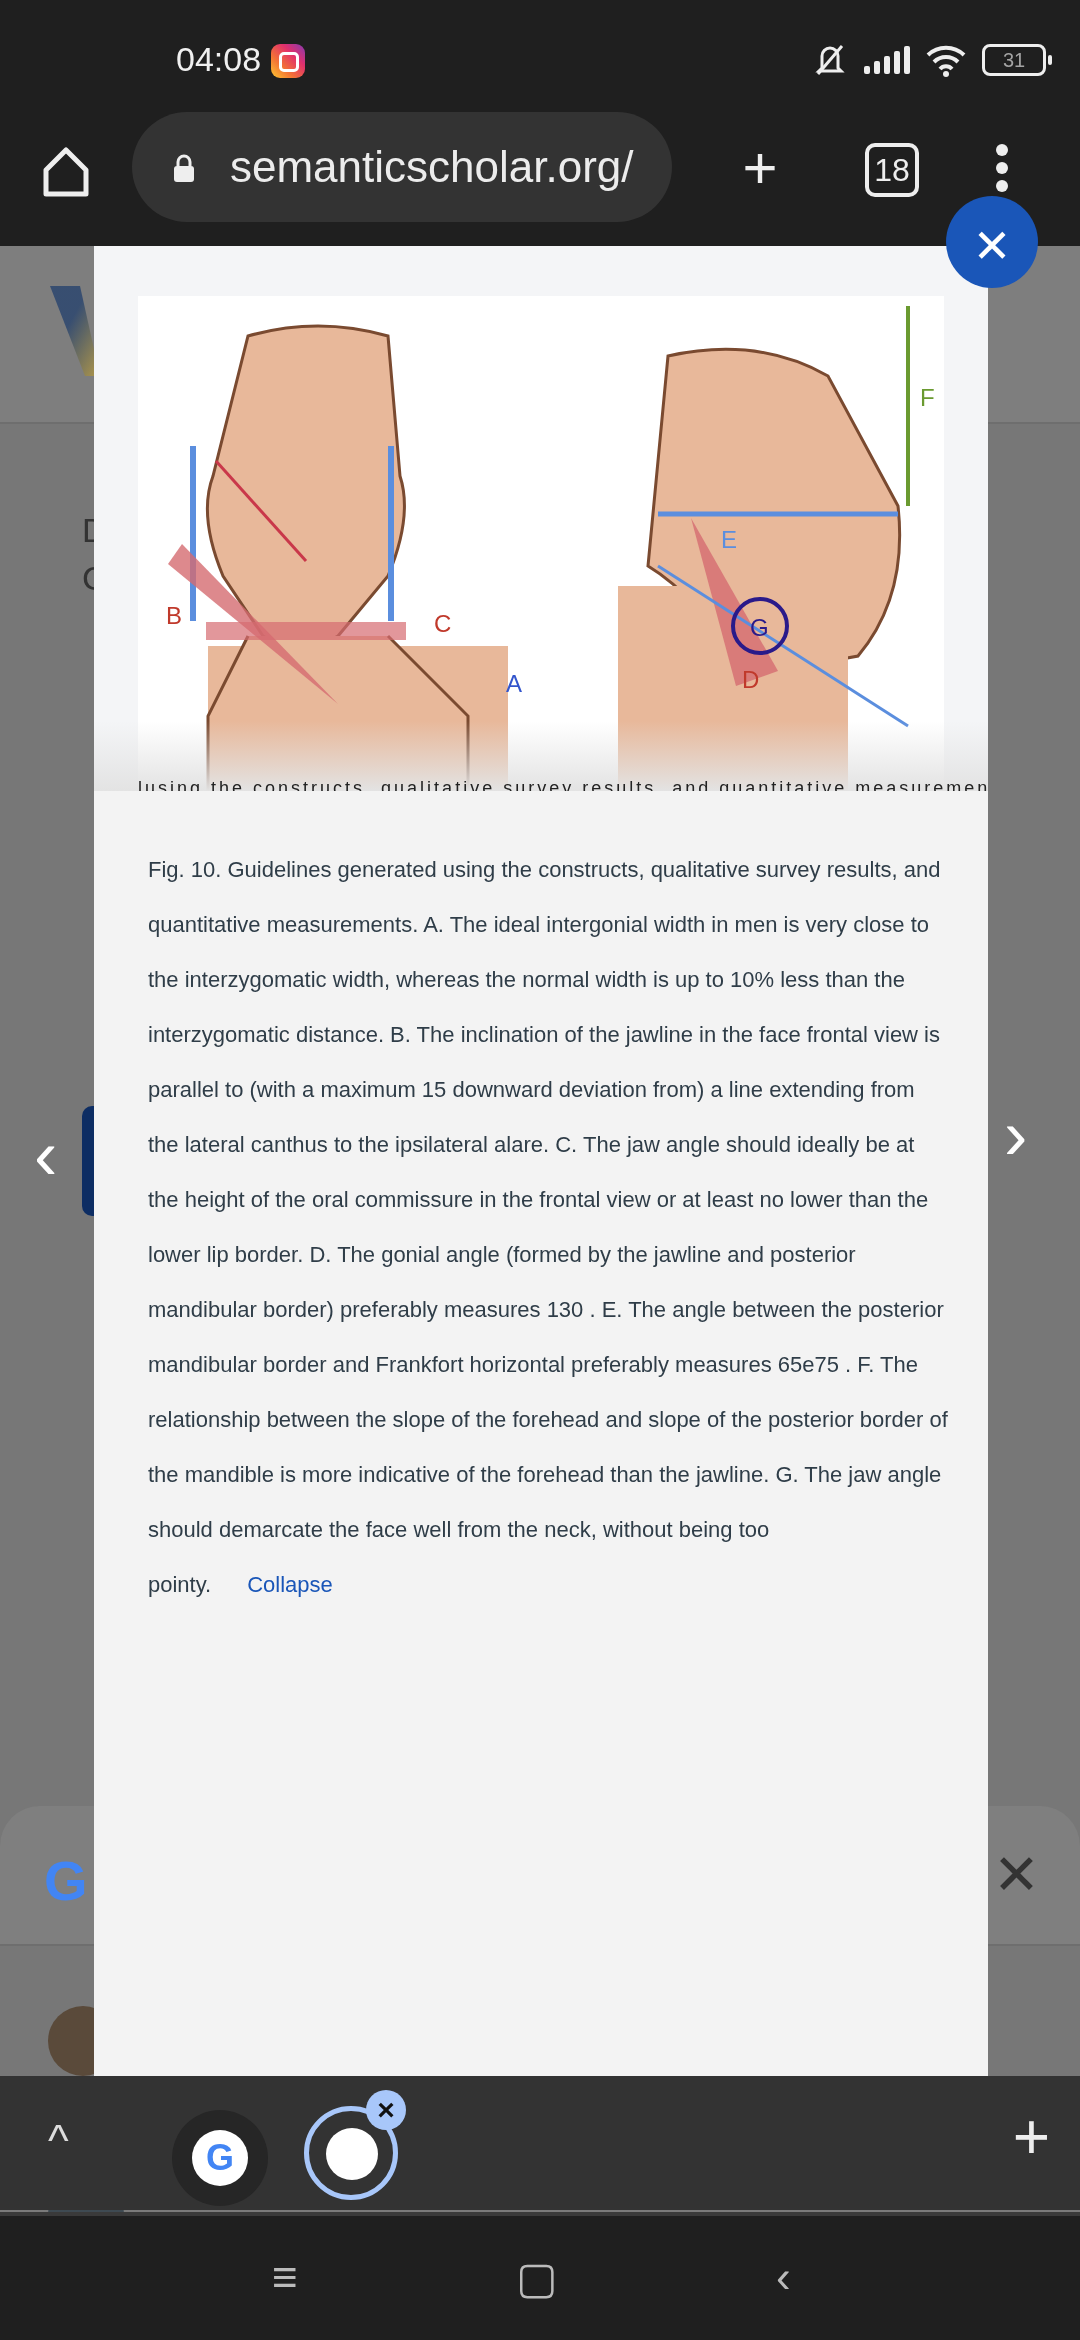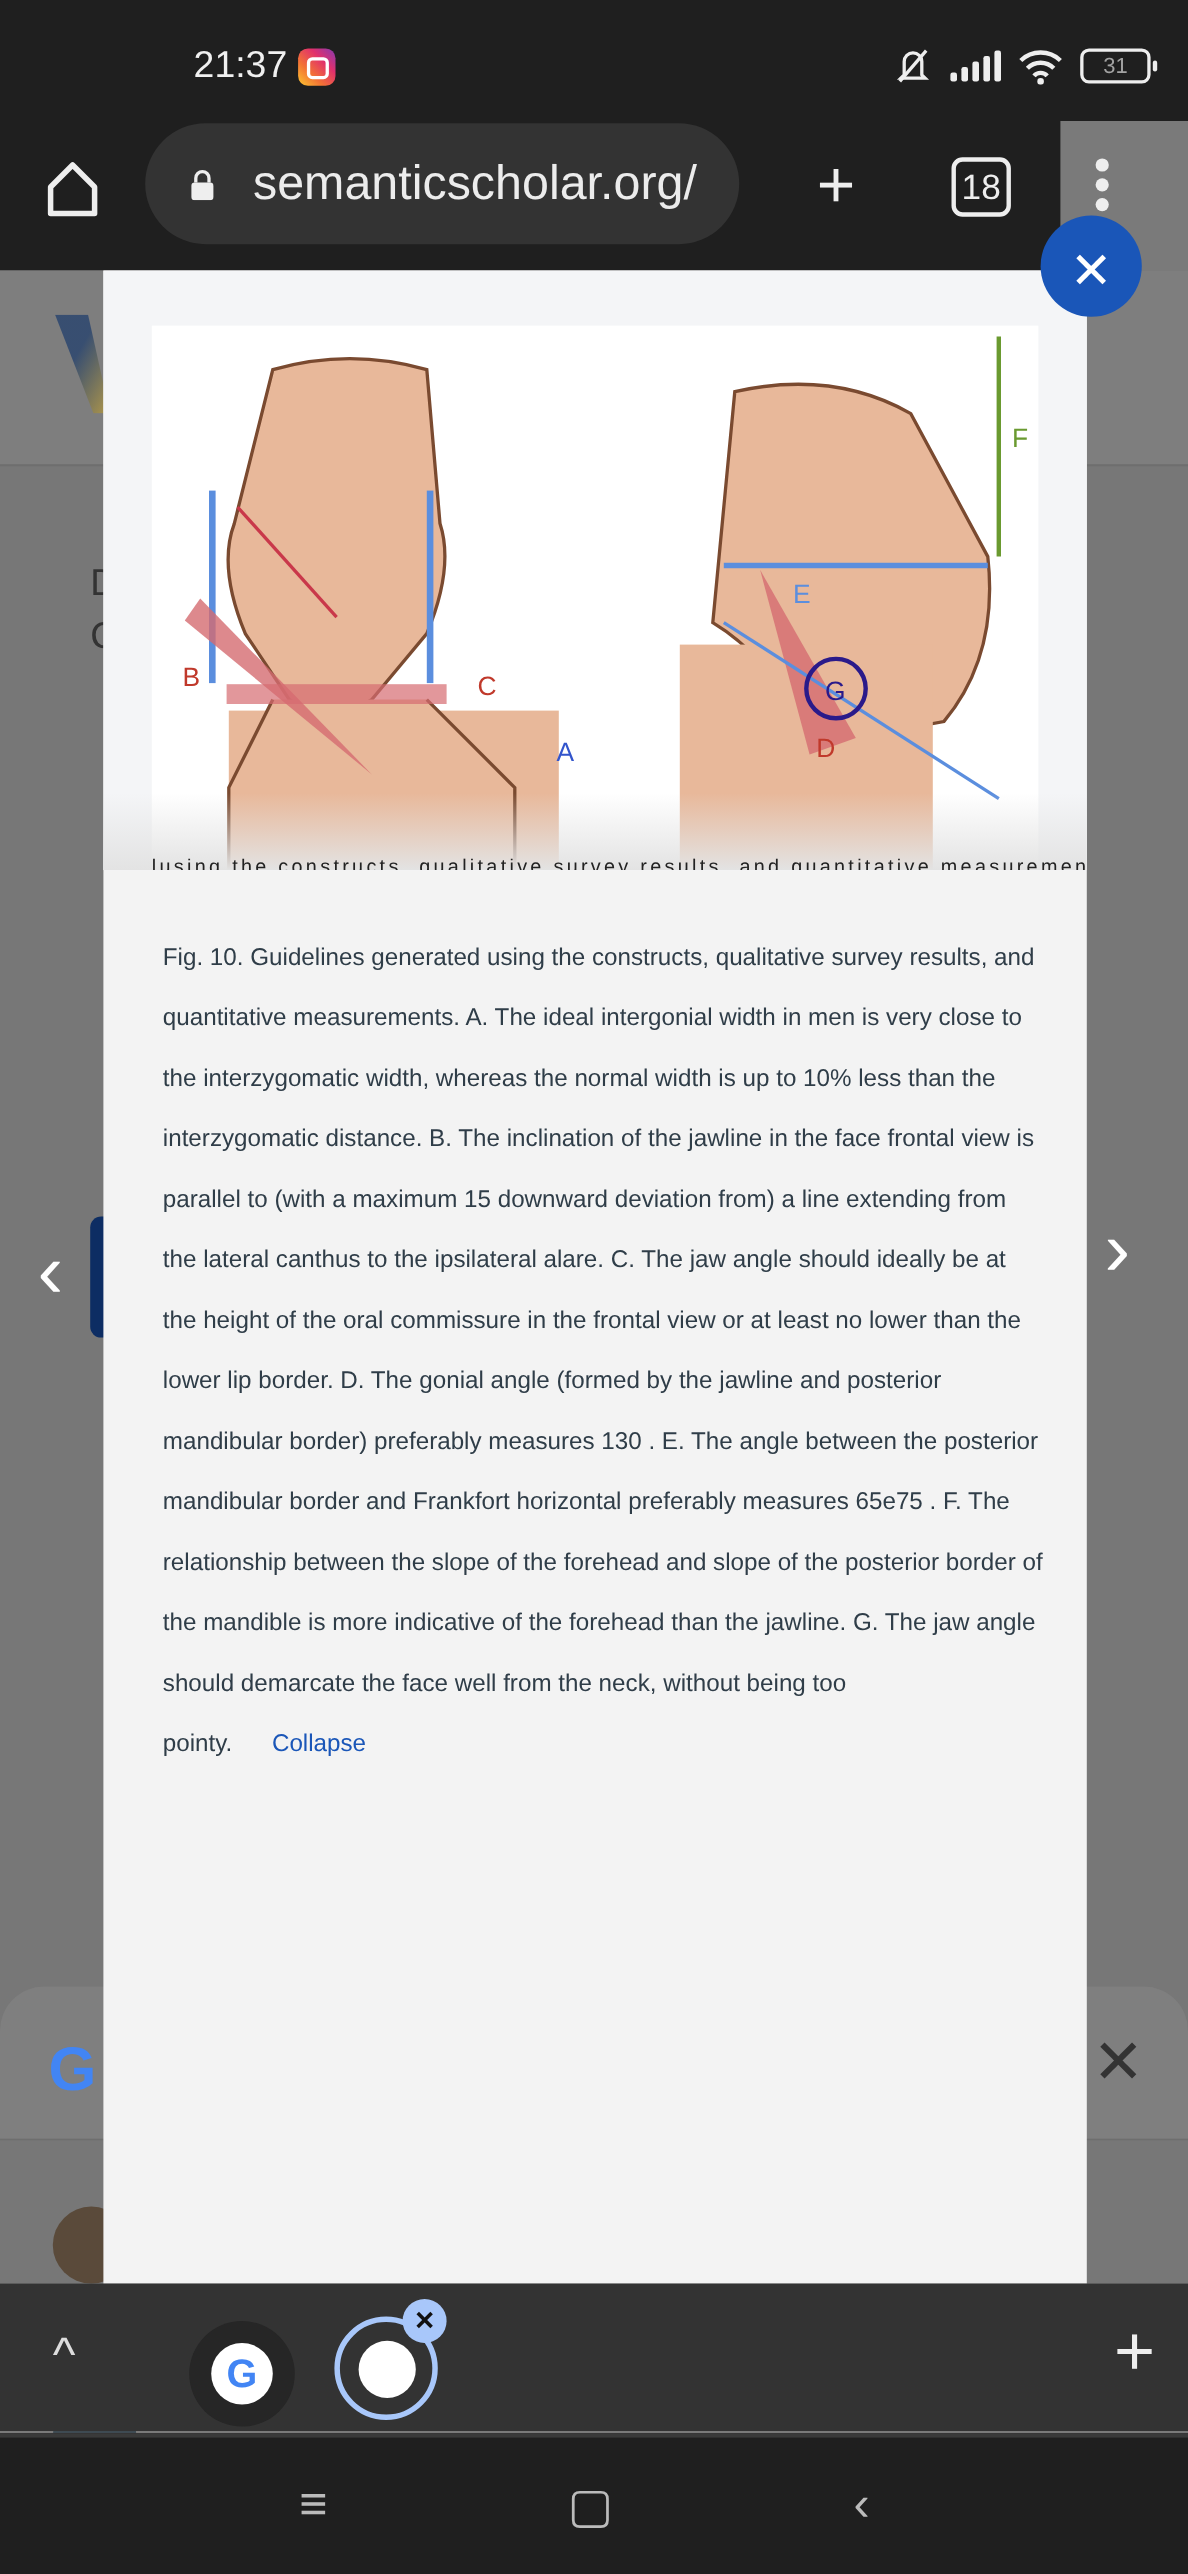--- a/index.html
+++ b/index.html
@@ -6,21 +6,21 @@
   body { width:1080px; height:2340px; position:relative; overflow:hidden; background:#7a7a7a; font-family:"Liberation Sans", sans-serif; }
   .statusbar { position:absolute; left:0; top:0; width:1080px; height:110px; background:#1f1f1f; color:#f0f0f0; }
   .time { position:absolute; left:176px; top:40px; font-size:34px; }
   .ig-icon { position:absolute; left:271px; top:44px; width:34px; height:34px; border-radius:9px; background:linear-gradient(45deg,#fdc830,#f37335,#e1306c,#833ab4); }
   .ig-icon::after { content:""; position:absolute; left:8px; top:8px; width:14px; height:14px; border:3px solid #fff; border-radius:5px; }
   .status-right { position:absolute; right:34px; top:42px; display:flex; gap:14px; align-items:center; }
   .battery { width:58px; height:26px; border:3px solid #eee; border-radius:8px; font-size:20px; text-align:center; line-height:26px; position:relative; color:#a3a3a3; }
   .battery::after { content:""; position:absolute; right:-9px; top:8px; width:4px; height:10px; background:#eee; border-radius:2px; }
   .signal { display:flex; align-items:flex-end; gap:4px; height:28px; }
   .signal span { width:6px; background:#eee; border-radius:2px; }
-  .toolbar { position:absolute; left:0; top:110px; width:964px; height:136px; background:#1f1f1f; }
+  .toolbar { position:absolute; left:0; top:110px; width:1080px; height:136px; background:#1f1f1f; }
   .home-btn { position:absolute; left:34px; top:30px; width:64px; height:64px; color:#eee; }
   .urlbar { position:absolute; left:132px; top:2px; width:540px; height:110px; border-radius:55px; background:#333333; }
   .lock-icon { position:absolute; left:40px; top:42px; width:24px; height:28px; }
   .url-text { position:absolute; left:98px; top:30px; font-size:44px; color:#ececec; white-space:nowrap; overflow:hidden; width:430px; }
   .tb-btn { position:absolute; top:28px; width:64px; height:64px; color:#eee; text-align:center; }
   .plus { left:728px; font-size:60px; line-height:60px; }
   .tabs { left:860px; }
   .tabs .box { width:46px; height:46px; border:4px solid #eee; border-radius:10px; font-size:32px; line-height:46px; margin:5px auto; }
   .menu { left:970px; }
   .menu .dot { width:12px; height:12px; border-radius:50%; background:#eee; margin:6px auto; }
@@ -55,21 +55,21 @@
   .ts-active .inner { position:absolute; left:17px; top:17px; width:52px; height:52px; border-radius:50%; background:#fff; }
   .ts-x { position:absolute; left:366px; top:14px; width:40px; height:40px; border-radius:50%; background:#a8c7fa; color:#111; font-size:30px; line-height:40px; text-align:center; font-weight:bold; }
   .ts-plus { position:absolute; right:30px; top:24px; font-size:64px; color:#eee; }
   .sysnav { position:absolute; left:0; top:2212px; width:1080px; height:128px; background:#1f1f1f; border-top:4px solid #3a3a3a; }
   .sn { position:absolute; top:36px; color:#bbb; font-size:44px; }
 </style>
 </head>
 <body>
 
 <div class="statusbar">
-  <span class="time">21:37</span>
+  <span class="time">04:08</span>
   <span class="ig-icon"></span>
   <div class="status-right">
     <svg width="40" height="36" viewBox="0 0 40 36">
         <path d="M12 26 L12 14 a8 8 0 0 1 16 0 L28 26 L31 29 L9 29 Z" fill="none" stroke="#eee" stroke-width="3"></path>
         <line x1="8" y1="32" x2="32" y2="4" stroke="#eee" stroke-width="3"></line>
       </svg>
     <div class="signal">
         <span style="height:8px"></span>
         <span style="height:13px"></span>
         <span style="height:18px"></span>

